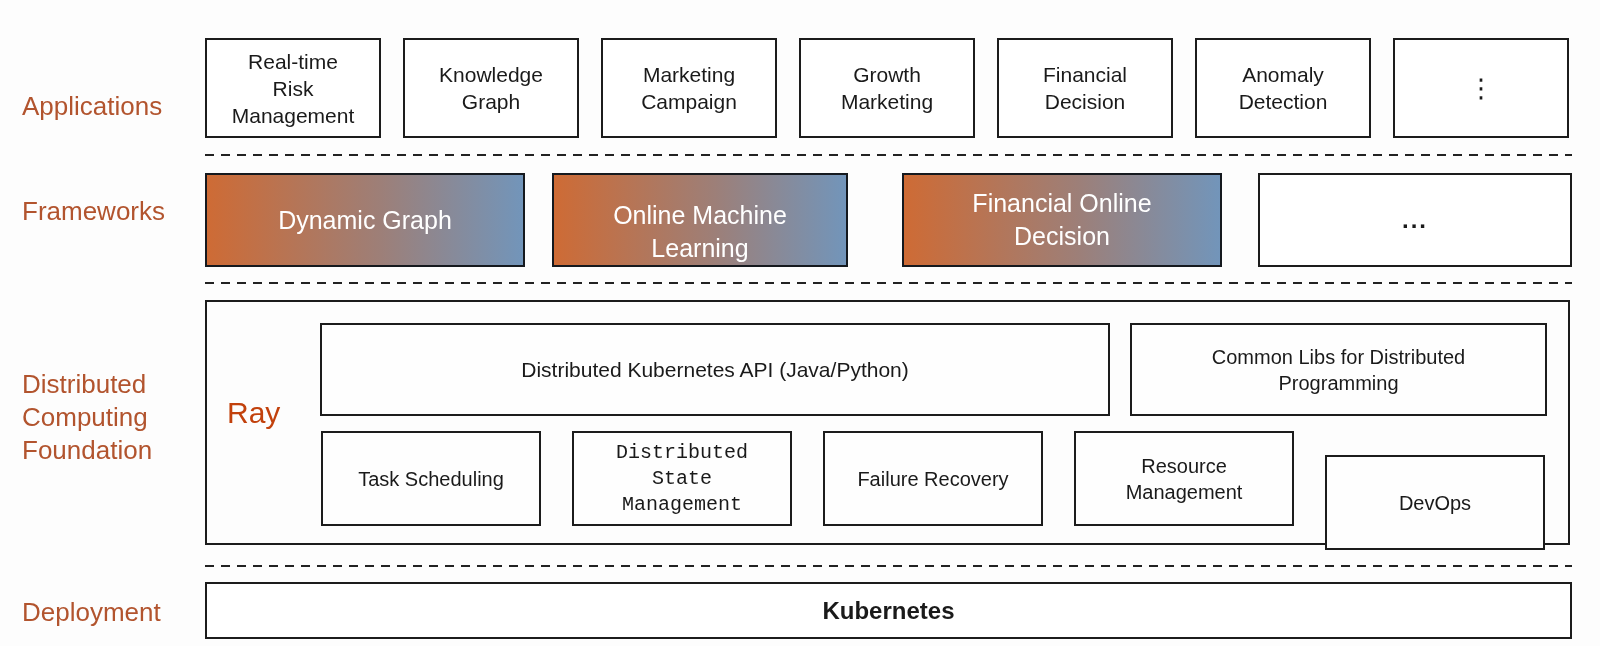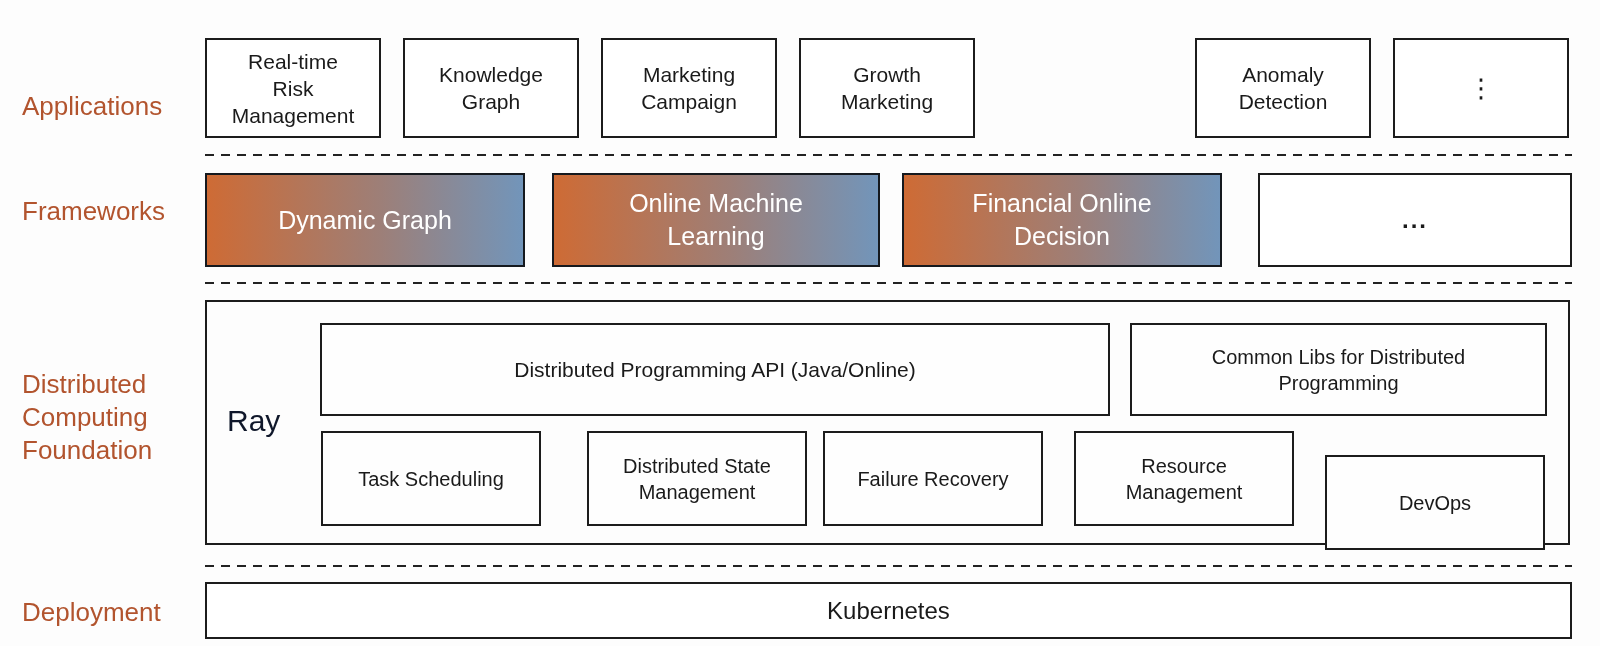--- a/index.html
+++ b/index.html
@@ -26,28 +26,28 @@
   .fw-box .txt{display:inline-block;max-width:270px;}
   .fw-more{top:173px;height:94px;background:#ffffff;border:2px solid #1c1c1c;color:#1a1a1a;}
   .dashed{
     position:absolute;left:205px;width:1367px;height:2px;
     background:repeating-linear-gradient(90deg,#222 0 9px,transparent 9px 16px);
   }
   #foundation-container{
     position:absolute;left:205px;top:300px;width:1365px;height:245px;
     box-sizing:border-box;border:2px solid #1c1c1c;background:#fdfdfd;
   }
-  #ray-label{position:absolute;left:20px;top:102px;font-size:30px;color:#0f172a;}
+  #ray-label{position:absolute;left:20px;top:94px;font-size:30px;color:#c2410c;}
   .inner-box{border:2px solid #1c1c1c;background:#fefefe;}
   #api-box{left:113px;top:21px;width:790px;height:93px;font-size:21px;}
   #libs-box{left:923px;top:21px;width:417px;height:93px;font-size:20px;line-height:26px;text-align:center;}
   #libs-box .txt{max-width:300px;display:inline-block;}
   .cap-box{top:129px;height:95px;width:220px;font-size:20px;line-height:26px;}
   .cap-box .txt{display:inline-block;max-width:180px;}
-  #kubernetes-box{left:205px;top:582px;width:1367px;height:57px;font-size:24px;}
+  #kubernetes-box{left:205px;top:582px;width:1367px;height:57px;font-size:24px;font-weight:bold;}
 </style>
 </head>
 <body>
 
 <div id="canvas">
 
   <div class="layer-label" style="top:90px;">Applications</div>
   <div class="layer-label" style="top:195px;">Frameworks</div>
   <div class="layer-label" style="top:368px;width:160px;">Distributed Computing Foundation</div>
   <div class="layer-label" style="top:596px;">Deployment</div>
@@ -57,58 +57,61 @@
   </div>
   <div class="box app-box" style="left:403px;">
     <span class="txt">Knowledge Graph</span>
   </div>
   <div class="box app-box" style="left:601px;">
     <span class="txt">Marketing Campaign</span>
   </div>
   <div class="box app-box" style="left:799px;">
     <span class="txt">Growth Marketing</span>
   </div>
+  <div class="box app-box" style="left:997px;">
+    <span class="txt">Financial Decision</span>
+  </div>
   <div class="box app-box" style="left:1195px;">
     <span class="txt">Anomaly Detection</span>
   </div>
   <div class="box app-box" style="left:1393px;">
     <span class="dots-v">⋮</span>
   </div>
 
   <div class="dashed" style="top:154px;"></div>
 
   <div class="box fw-box" style="left:205px;width:320px;">
     <span class="txt">Dynamic Graph</span>
   </div>
-  <div class="box fw-box" style="left:552px;width:328px;">
+  <div class="box fw-box" style="left:552px;width:296px;align-items:flex-end;">
     <span class="txt">Online Machine Learning</span>
   </div>
   <div class="box fw-box" style="left:902px;width:320px;">
     <span class="txt" style="max-width:250px;">Financial Online Decision</span>
   </div>
   <div class="box fw-more" style="left:1258px;width:314px;">
     <span class="dots-h">...</span>
   </div>
 
   <div class="dashed" style="top:282px;"></div>
 
   <div id="foundation-container">
     <div id="ray-label">Ray</div>
 
     <div class="box inner-box" id="api-box">
-      <span class="txt">Distributed Programming API (Java/Online)</span>
+      <span class="txt">Distributed Kubernetes API (Java/Python)</span>
     </div>
     <div class="box inner-box" id="libs-box">
       <span class="txt">Common Libs for Distributed Programming</span>
     </div>
 
     <div class="box inner-box cap-box" style="left:114px;">
       <span class="txt">Task Scheduling</span>
     </div>
-    <div class="box inner-box cap-box" style="left:380px;">
+    <div class="box inner-box cap-box" style="left:365px;font-family:Liberation Mono, monospace;">
       <span class="txt">Distributed State Management</span>
     </div>
     <div class="box inner-box cap-box" style="left:616px;">
       <span class="txt">Failure Recovery</span>
     </div>
     <div class="box inner-box cap-box" style="left:867px;">
       <span class="txt" style="max-width:150px;">Resource Management</span>
     </div>
     <div class="box inner-box cap-box" style="left:1118px;margin-top:24px;">
       <span class="txt">DevOps</span>

